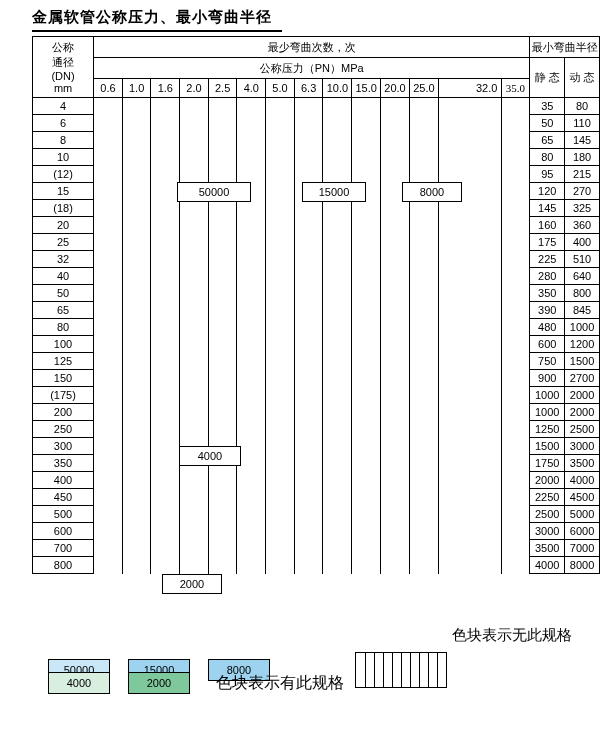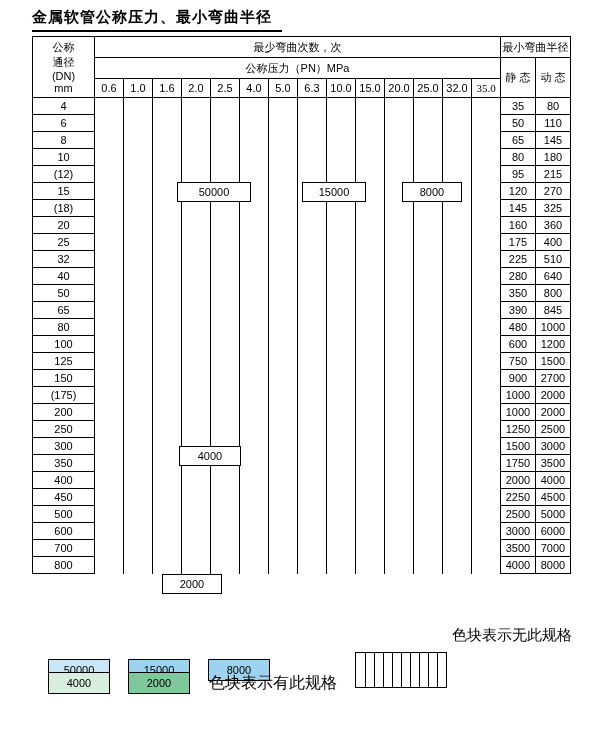--- a/index.html
+++ b/index.html
@@ -39,21 +39,21 @@
     position:absolute;background:#ffffff;border:1px solid #000;
     font-size:11px;text-align:center;line-height:18px;height:18px;
     z-index:5;
   }
   .lg-box{
     display:inline-block;border:1px solid #000;background:#fff;
     width:60px;height:20px;line-height:20px;text-align:center;font-size:11px;
     vertical-align:middle;
   }
   .lg-item{display:inline-block;margin-right:18px;vertical-align:middle;}
-  .lg-text{display:inline-block;vertical-align:middle;margin-left:1px;}
+  .lg-text{display:inline-block;vertical-align:middle;margin-left:8px;}
   #legend-row1{position:absolute;left:48px;top:659px;text-decoration:underline;}
   #legend-row2{position:absolute;left:48px;top:672px;}
   .striped-box{
     position:absolute;left:355px;top:652px;width:90px;height:34px;
     border:1px solid #000;background:#ffffff;
   }
   .striped-box i{position:absolute;top:0;bottom:0;width:1px;background:#000;}
   #striped-label{position:absolute;left:452px;top:626px;font-size:15px;}
 </style>
 </head>
@@ -92,21 +92,21 @@
           <td class="hdr pn-col" style="height: 18px;">1.6</td>
           <td class="hdr pn-col" style="height: 18px;">2.0</td>
           <td class="hdr pn-col" style="height: 18px;">2.5</td>
           <td class="hdr pn-col" style="height: 18px; text-align: center;">4.0</td>
           <td class="hdr pn-col" style="height: 18px;">5.0</td>
           <td class="hdr pn-col" style="height: 18px;">6.3</td>
           <td class="hdr pn-col" style="height: 18px;">10.0</td>
           <td class="hdr pn-col" style="height: 18px;">15.0</td>
           <td class="hdr pn-col" style="height: 18px;">20.0</td>
           <td class="hdr pn-col" style="height: 18px;">25.0</td>
-          <td class="hdr pn-col" style="height: 18px;">32.0</td>
+          <td class="hdr pn-col" style="height: 18px; padding-left: 34px;">32.0</td>
           <td class="hdr pn-col" style="height: 18px; font-family: Liberation Serif, serif;">35.0</td>
         </tr>
     </thead>
     <tbody id="tbody">
         <tr class="datarow">
           <td class="rowlabel">4</td>
           <td class="cell c-blue"></td>
           <td class="cell c-blue"></td>
           <td class="cell c-blue"></td>
           <td class="cell c-blue"></td>

